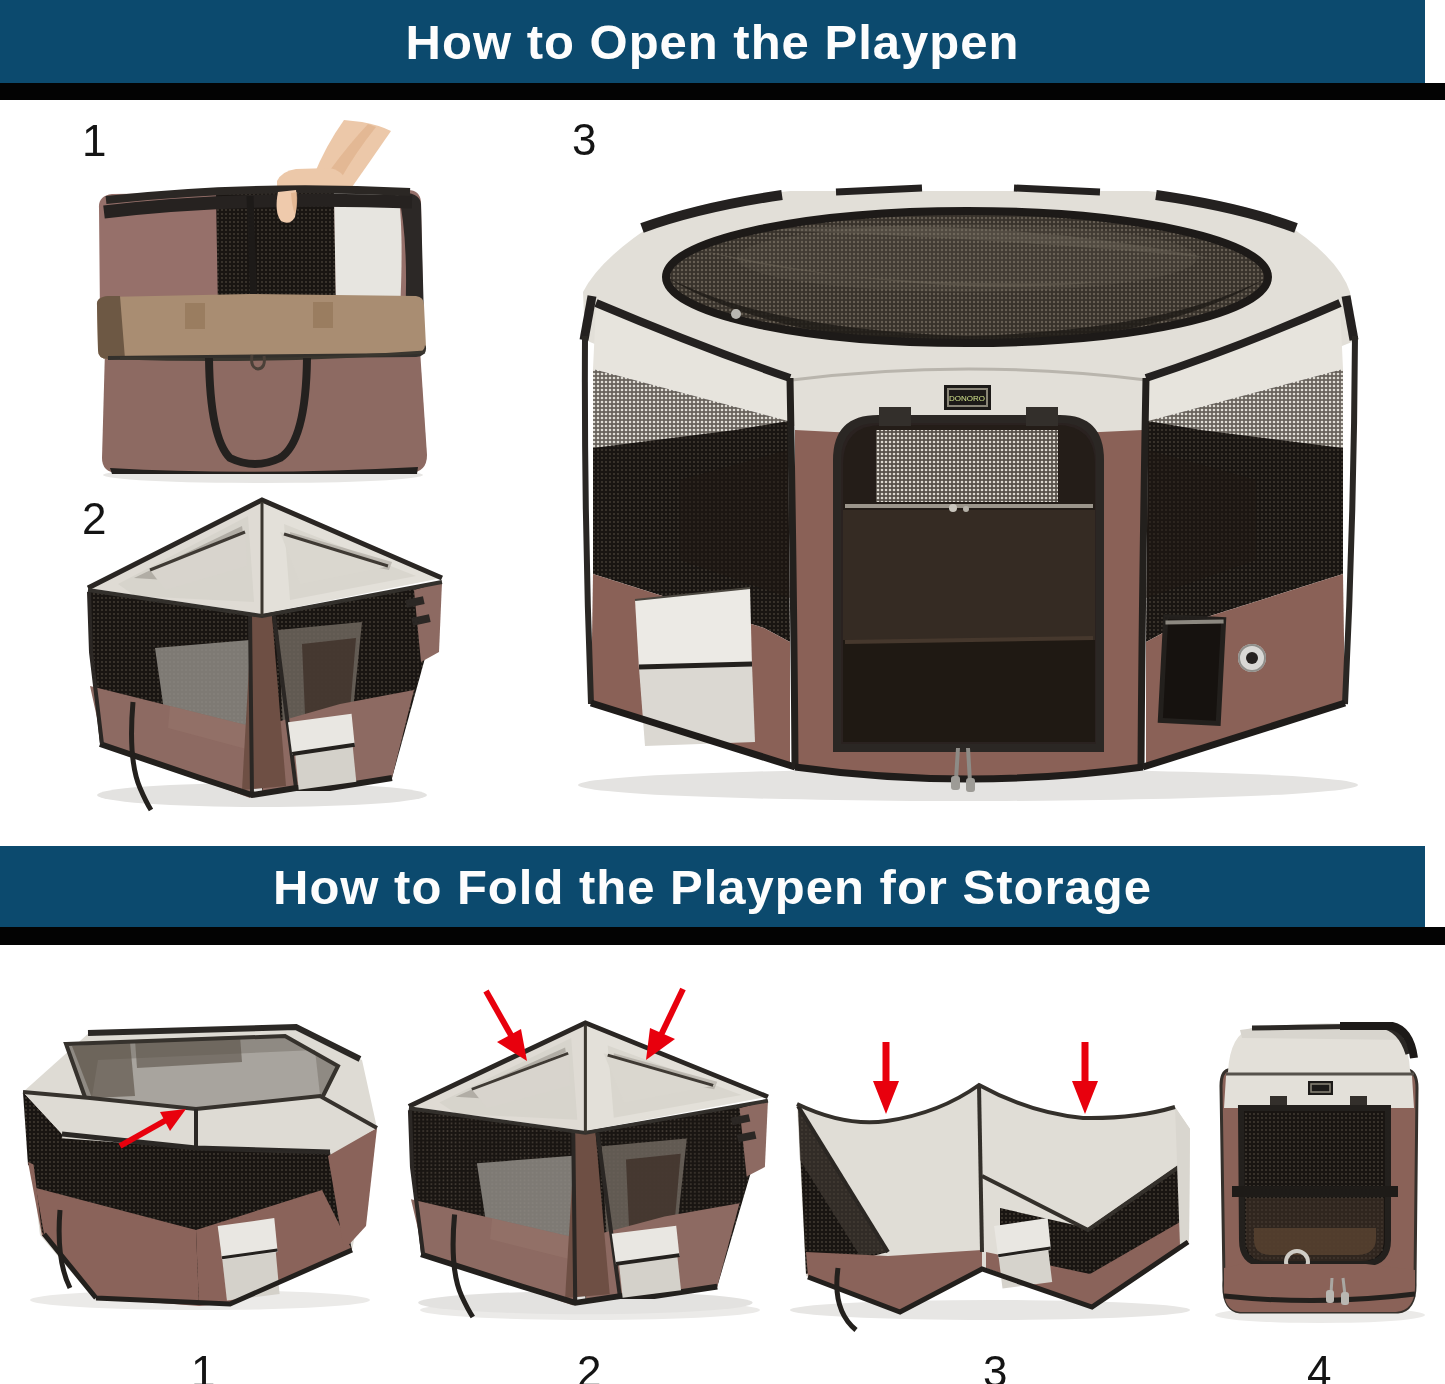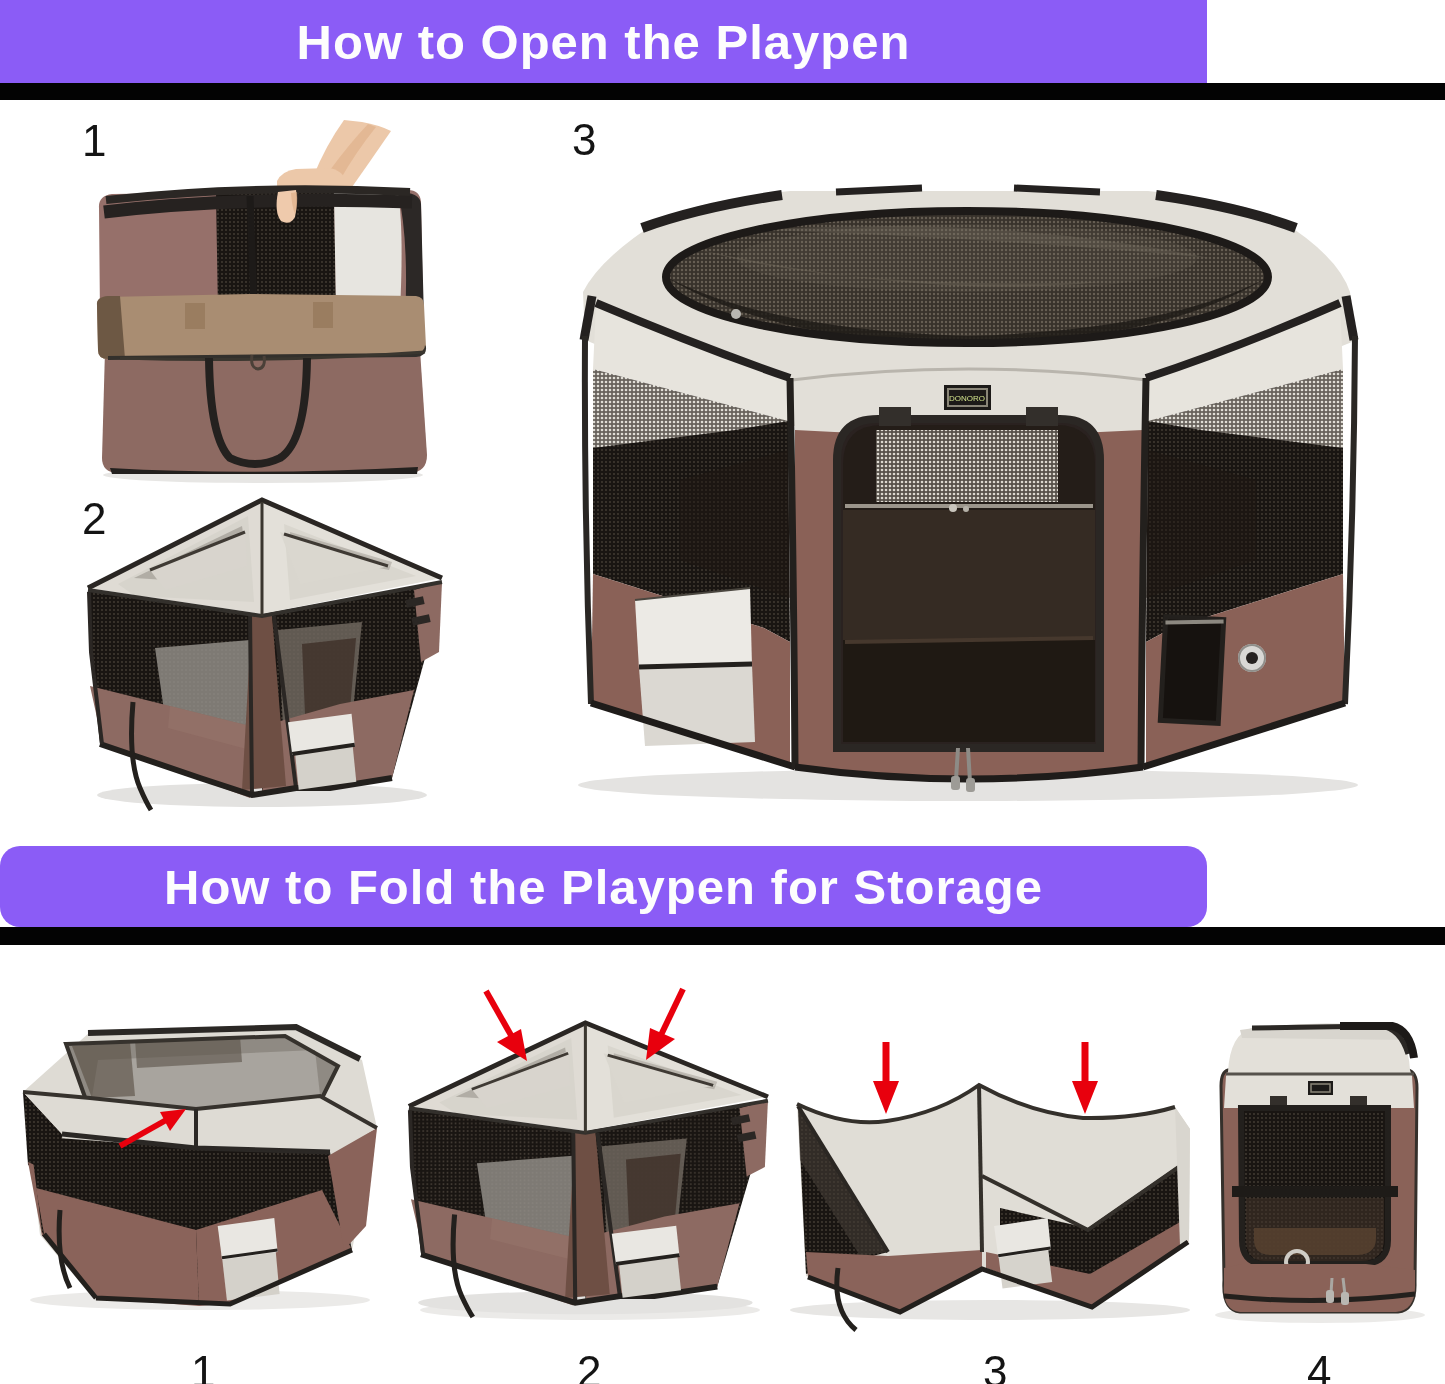--- a/index.html
+++ b/index.html
@@ -1,26 +1,26 @@
 <!DOCTYPE html>
 <html><head>
 <meta charset="utf-8">
 <style>
 html,body{margin:0;padding:0;}
 body{width:1445px;height:1384px;position:relative;background:#fff;font-family:"Liberation Sans",sans-serif;overflow:hidden;}
-.banner{position:absolute;left:0;width:1207px;background:#8b5cf6;color:#fdfdfd;display:flex;align-items:center;justify-content:center;font-weight:700;letter-spacing:1px;}
+.banner{position:absolute;left:0;width:1425px;background:#0c4a6e;color:#fdfdfd;display:flex;align-items:center;justify-content:center;font-weight:700;letter-spacing:1px;}
 .strip{position:absolute;left:0;width:1445px;background:#030303;}
 .num{position:absolute;color:#141414;font-size:44px;font-weight:400;}
 svg.main{position:absolute;left:0;top:0;}
 </style>
 </head>
 <body>
 <div class="banner" style="top:0;height:83px;font-size:49px;">How to Open the Playpen</div>
 <div class="strip" style="top:83px;height:17px;"></div>
-<div class="banner" style="top:846px;height:81px;font-size:49px;border-radius:20px;">How to Fold the Playpen for Storage</div>
+<div class="banner" style="top:846px;height:81px;font-size:49px;">How to Fold the Playpen for Storage</div>
 <div class="strip" style="top:927px;height:18px;"></div>
 
 <div class="num" style="left:82px;top:116px;">1</div>
 <div class="num" style="left:82px;top:494px;">2</div>
 <div class="num" style="left:572px;top:115px;">3</div>
 <div class="num" style="left:191px;top:1347px;">1</div>
 <div class="num" style="left:577px;top:1347px;">2</div>
 <div class="num" style="left:983px;top:1347px;">3</div>
 <div class="num" style="left:1307px;top:1347px;">4</div>
 

